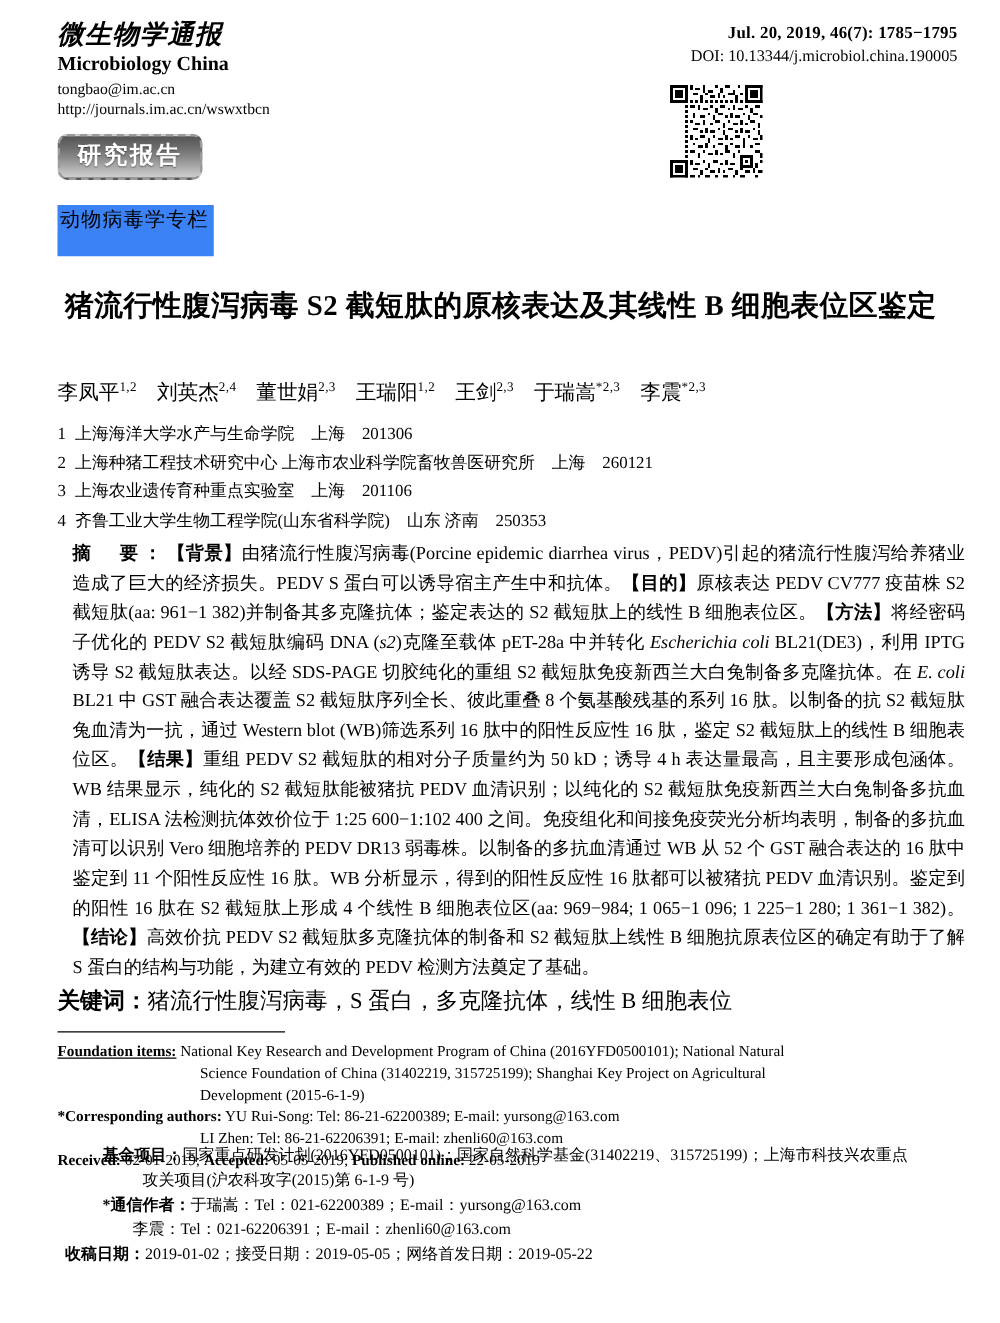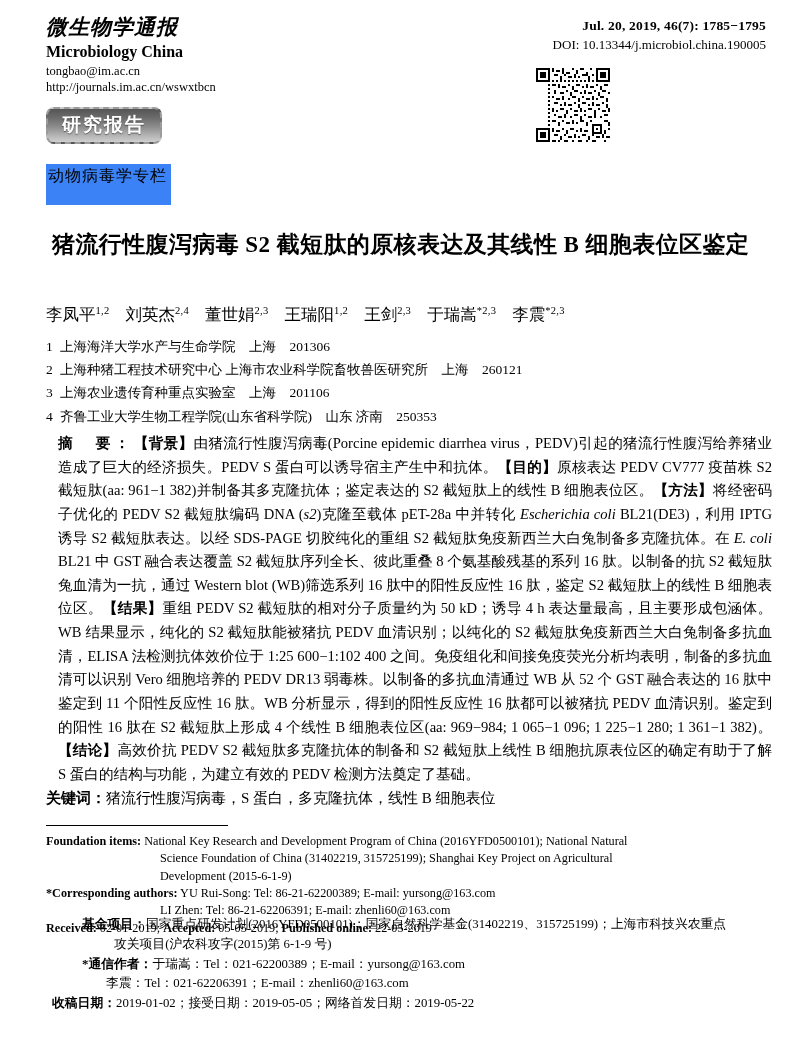--- a/index.html
+++ b/index.html
@@ -161,21 +161,21 @@
     letter-spacing: 4px;
   }
   .abstract i { font-style: italic; }
 
   
   .keywords {
     position: absolute;
     left: 46px;
     top: 786px;
     width: 714px;
-    font-size: 15px;
+    font-size: 18px;
     line-height: 1.6;
   }
   .keywords .lbl { font-weight: bold; }
 
   
   .foot-rule {
     position: absolute;
     left: 46px;
     top: 825px;
     width: 182px;
@@ -191,21 +191,21 @@
     width: 714px;
     font-size: 12.2px;
     line-height: 1.42;
   }
   .fn-hang {
     display: block;
     padding-left: 114px;
     text-indent: -114px;
     text-align: justify;
   }
-  .fn-hang b { font-weight: bold; }
+  .fn-hang b { font-weight: bold; text-decoration: underline; }
   .fn-indent {
     display: block;
     padding-left: 114px;
   }
   .fn-plain { display: block; }
   .fn-plain b { font-weight: bold; }
 
   .footnotes-cn {
     position: absolute;
     left: 46px;

